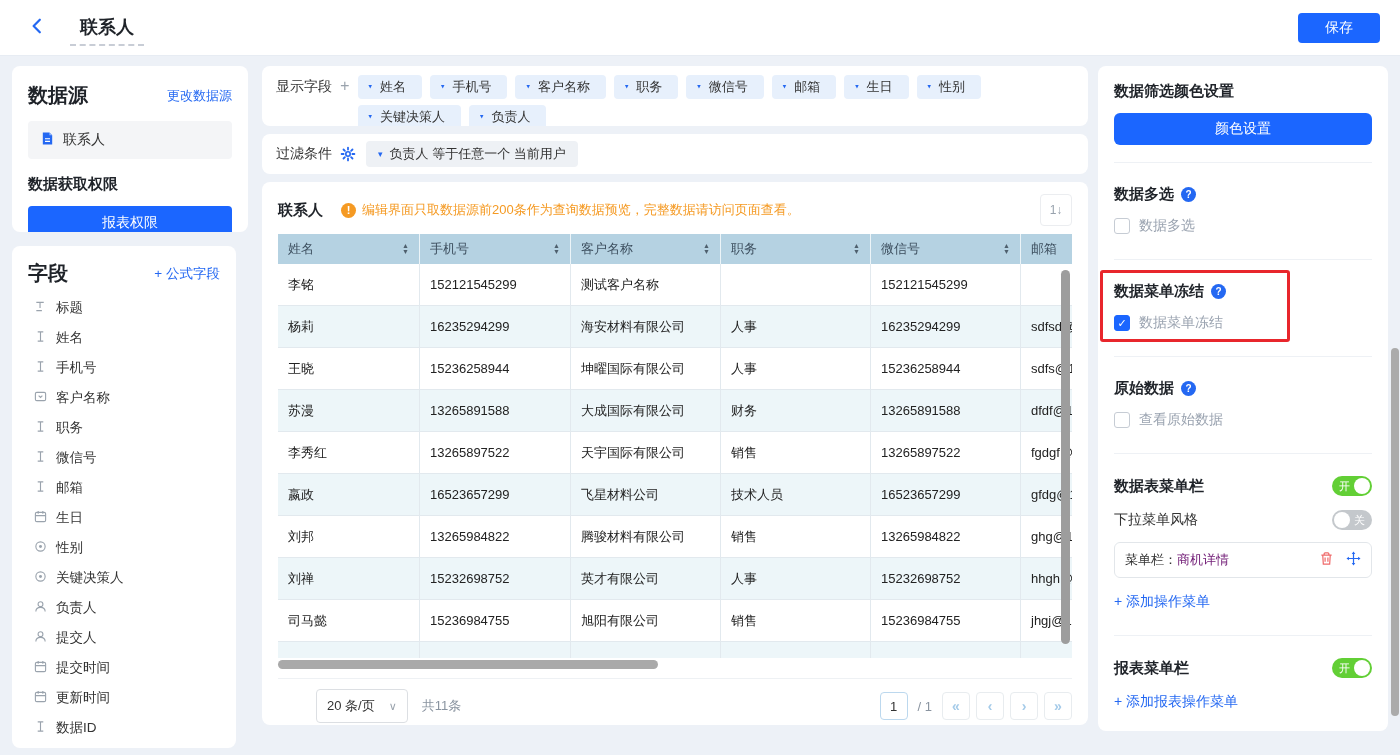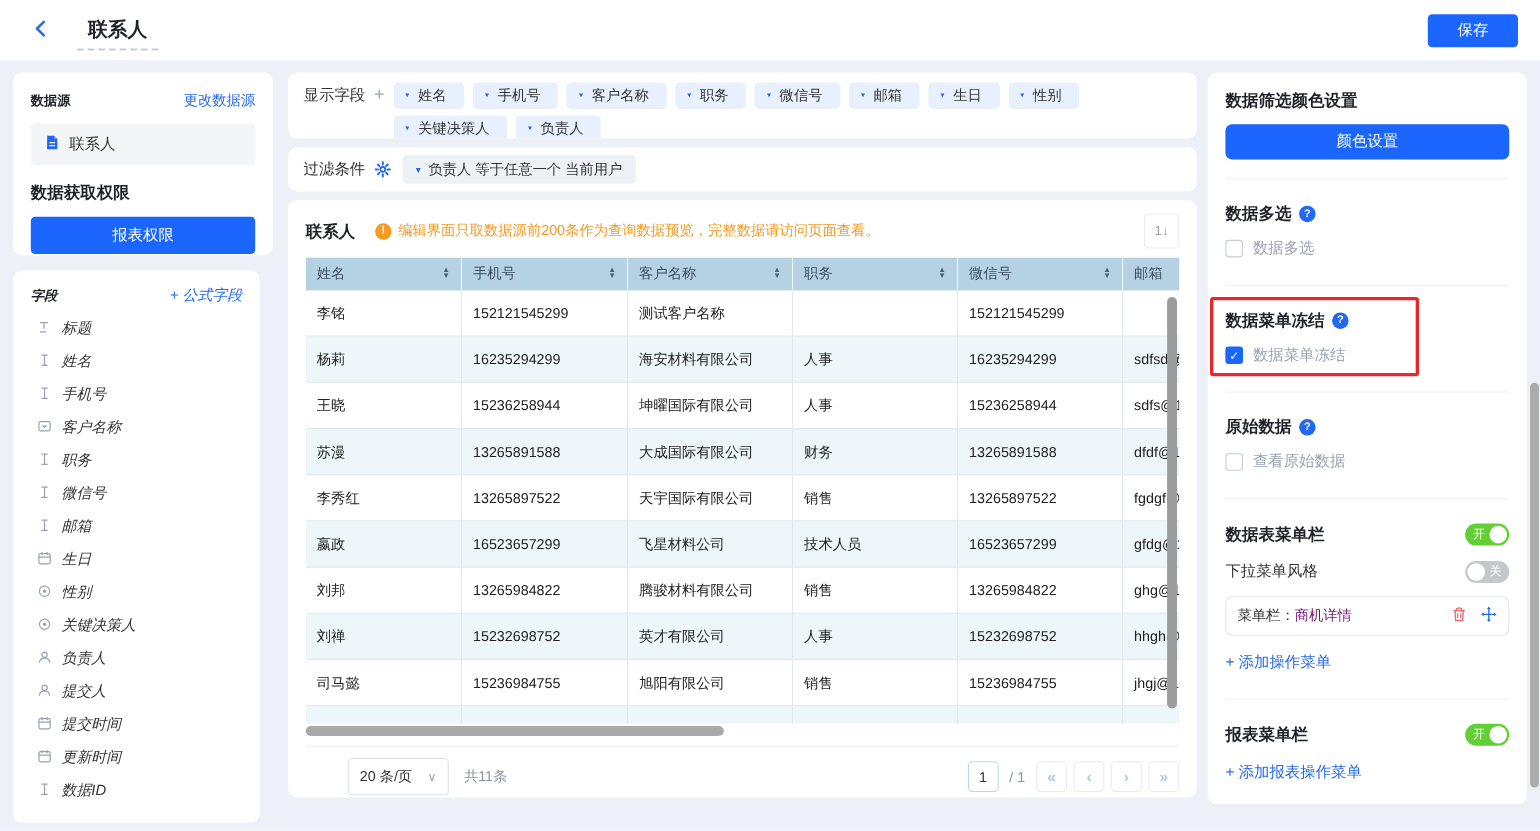--- a/index.html
+++ b/index.html
@@ -9,27 +9,27 @@
   .topbar{position:absolute;left:0;top:0;width:100%;height:56px;background:#fff;
           border-bottom:1px solid #e7ecf3;display:flex;align-items:center;box-sizing:border-box;padding:0 20px;}
   .back-btn{display:flex;align-items:center;margin-left:8px;cursor:pointer;background:none;border:none;padding:0;}
   .page-title{font-size:18px;font-weight:bold;color:#1f2329;margin-left:24px;padding:0 10px 7px;
               border-bottom:2px dashed #c8cdd6;line-height:20px;margin-top:8px;}
   .save-btn{margin-left:auto;width:82px;height:30px;background:#1b66ff;color:#fff;border:none;border-radius:4px;
             font-size:14px;cursor:pointer;}
   
   .panel{position:absolute;background:#fff;border-radius:8px;box-sizing:border-box;overflow:hidden;}
   #p-ds{left:12px;top:66px;width:236px;height:166px;padding:16px;}
-  #p-fields{left:12px;top:246px;width:224px;height:502px;padding:14px 16px 10px;font-style:italic;}
+  #p-fields{left:12px;top:246px;width:224px;height:502px;padding:14px 16px 10px;}
   #p-display{left:262px;top:66px;width:826px;height:60px;padding:6px 14px;}
   #p-filter{left:262px;top:134px;width:826px;height:40px;padding:0 14px;display:flex;align-items:center;}
   #p-table{left:262px;top:182px;width:826px;height:543px;padding:12px 16px;}
   #p-settings{left:1098px;top:66px;width:290px;height:665px;padding:14px 16px 0;}
   .row-between{display:flex;align-items:center;justify-content:space-between;}
-  .b-title{font-size:12px;font-weight:bold;color:#1f2329;}
+  .b-title{font-size:20px;font-weight:bold;color:#1f2329;}
   .link{color:#2468f2;font-size:13px;cursor:pointer;}
   
   .ds-item{margin-top:12px;height:38px;background:#f4f5f7;border-radius:4px;display:flex;align-items:center;
            gap:8px;padding:0 12px;font-size:14px;color:#333;}
   .perm-title{font-size:15px;font-weight:bold;color:#1f2329;margin-top:16px;}
   .perm-btn{margin-top:12px;width:100%;height:34px;background:#1b66ff;color:#fff;border:none;border-radius:4px;
             font-size:14px;cursor:pointer;}
   
   .f-list{margin-top:6px;}
   .f-item{display:flex;align-items:center;gap:9px;height:30px;font-size:13.5px;color:#333;padding-left:6px;cursor:pointer;}

